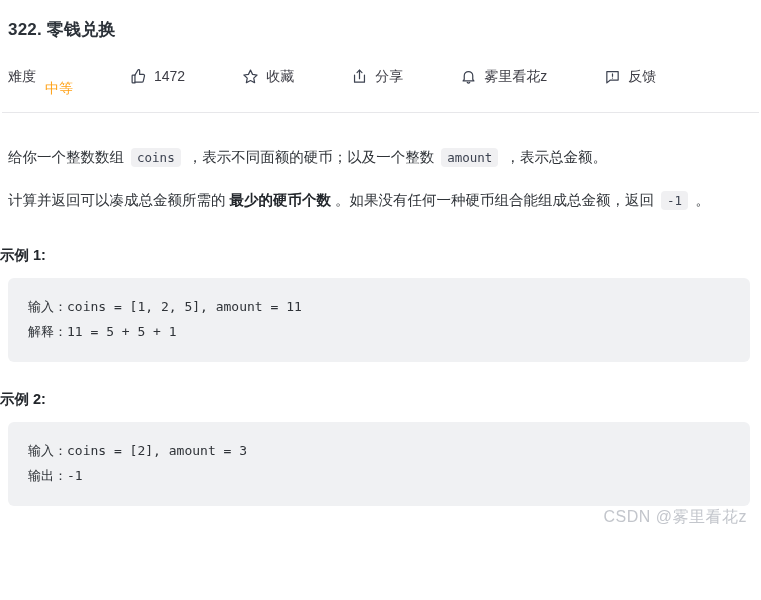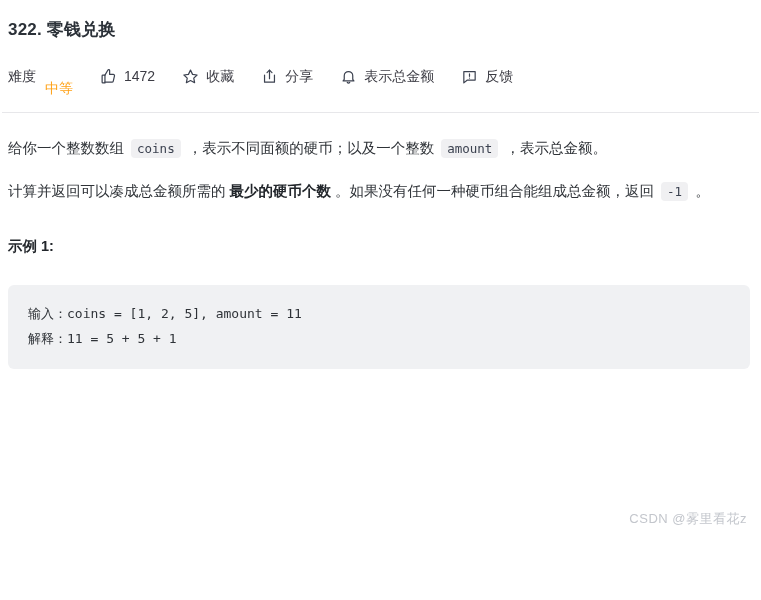--- a/index.html
+++ b/index.html
@@ -34,20 +34,21 @@
   }
 
   
   .toolbar {
     display: flex;
     align-items: center;
     padding: 12px 0 0 8px;
     font-size: 14px;
     color: #3c3c44;
     line-height: 20px;
+    gap: 30px;
   }
   .tool-item {
     display: flex;
     align-items: center;
     margin-right: 26px;
     white-space: nowrap;
   }
   .tool-item .ico {
     display: inline-flex;
     align-items: center;
@@ -67,65 +68,65 @@
     background: #e7e7ea;
     margin: 14px 2px 0 2px;
   }
 
   
   .para {
     font-size: 14.5px;
     line-height: 31px;
     color: #2f3338;
     padding: 0 8px;
-    margin-top: 20px;
+    margin-top: 29px;
   }
   .para.tight { margin-top: 12px; }
   .para b { font-weight: 700; color: #22262b; text-align: center; }
 
   code.inline {
     font-family: "DejaVu Sans Mono", "Liberation Mono", monospace;
     font-size: 12.5px;
     background: #f0f0f2;
     border-radius: 4px;
     padding: 2px 6px;
     color: #3c4250;
     margin: 0 3px;
   }
 
   
   .ex-heading {
     font-size: 14.5px;
     font-weight: 700;
     color: #22262b;
-    padding: 0 8px;
+    padding: 0 0;
     margin-top: 30px;
   }
   .ex-heading.second { margin-top: 28px; }
 
   
   .codeblock {
     background: #f0f1f3;
     border-radius: 6px;
-    margin: 29px 11px 0 8px;
+    margin: 13px 11px 0 8px;
     padding: 16px 20px 18px 20px;
     font-family: "DejaVu Sans Mono", "Liberation Mono", monospace;
     font-size: 13px;
     line-height: 25px;
     color: #2f3338;
     white-space: pre;
   }
   .codeblock .line { white-space: pre; }
 
   
   .watermark {
     position: absolute;
     right: 14px;
     bottom: 12px;
-    font-size: 13px;
+    font-size: 16px;
     color: #c3c6cc;
     letter-spacing: 0.5px;
     user-select: none;
   }
 </style>
 </head>
 <body>
 
 <div class="page">
 
@@ -169,21 +170,21 @@
     </div>
 
 
     <div class="tool-item">
       <span class="ico">
         <svg viewBox="0 0 24 24" width="17" height="17" fill="none" stroke="currentColor" stroke-width="1.7" stroke-linecap="round" stroke-linejoin="round">
           <path d="M18 16V11a6 6 0 1 0-12 0v5l-1.6 2.2h15.2L18 16z"></path>
           <path d="M10.3 20.3a2 2 0 0 0 3.4 0"></path>
         </svg>
       </span>
-      <span>表示总金额</span>
+      <span>雾里看花z</span>
     </div>
 
     <div class="tool-item">
       <span class="ico">
         <svg viewBox="0 0 24 24" width="17" height="17" fill="none" stroke="currentColor" stroke-width="1.7" stroke-linecap="round" stroke-linejoin="round">
           <path d="M4 5h16v12H9l-5 4V5z"></path>
           <path d="M12 8.3v3.4"></path>
           <path d="M12 14.1v.1"></path>
         </svg>
       </span>
@@ -195,16 +196,18 @@
   <div class="divider"></div>
 
   <div class="para"><span>给你一个整数数组 </span><code class="inline">coins</code><span> ，表示不同面额的硬币；以及一个整数 </span><code class="inline">amount</code><span> ，表示总金额。</span></div>
 
   <div class="para tight"><span>计算并返回可以凑成总金额所需的 </span><b>最少的硬币个数</b><span> 。如果没有任何一种硬币组合能组成总金额，返回 </span><code class="inline">-1</code><span> 。</span></div>
 
 
   <div class="ex-heading">示例 1:</div>
   <div class="codeblock"><div class="line">输入：coins = [1, 2, 5], amount = 11</div><div class="line">解释：11 = 5 + 5 + 1</div></div>
 
+  <div class="ex-heading second">示例 2:</div>
+  <div class="codeblock"><div class="line">输入：coins = [2], amount = 3</div><div class="line">输出：-1</div></div>
 
   <div class="watermark">CSDN @雾里看花z</div>
 
 </div>
 
 </body></html>

